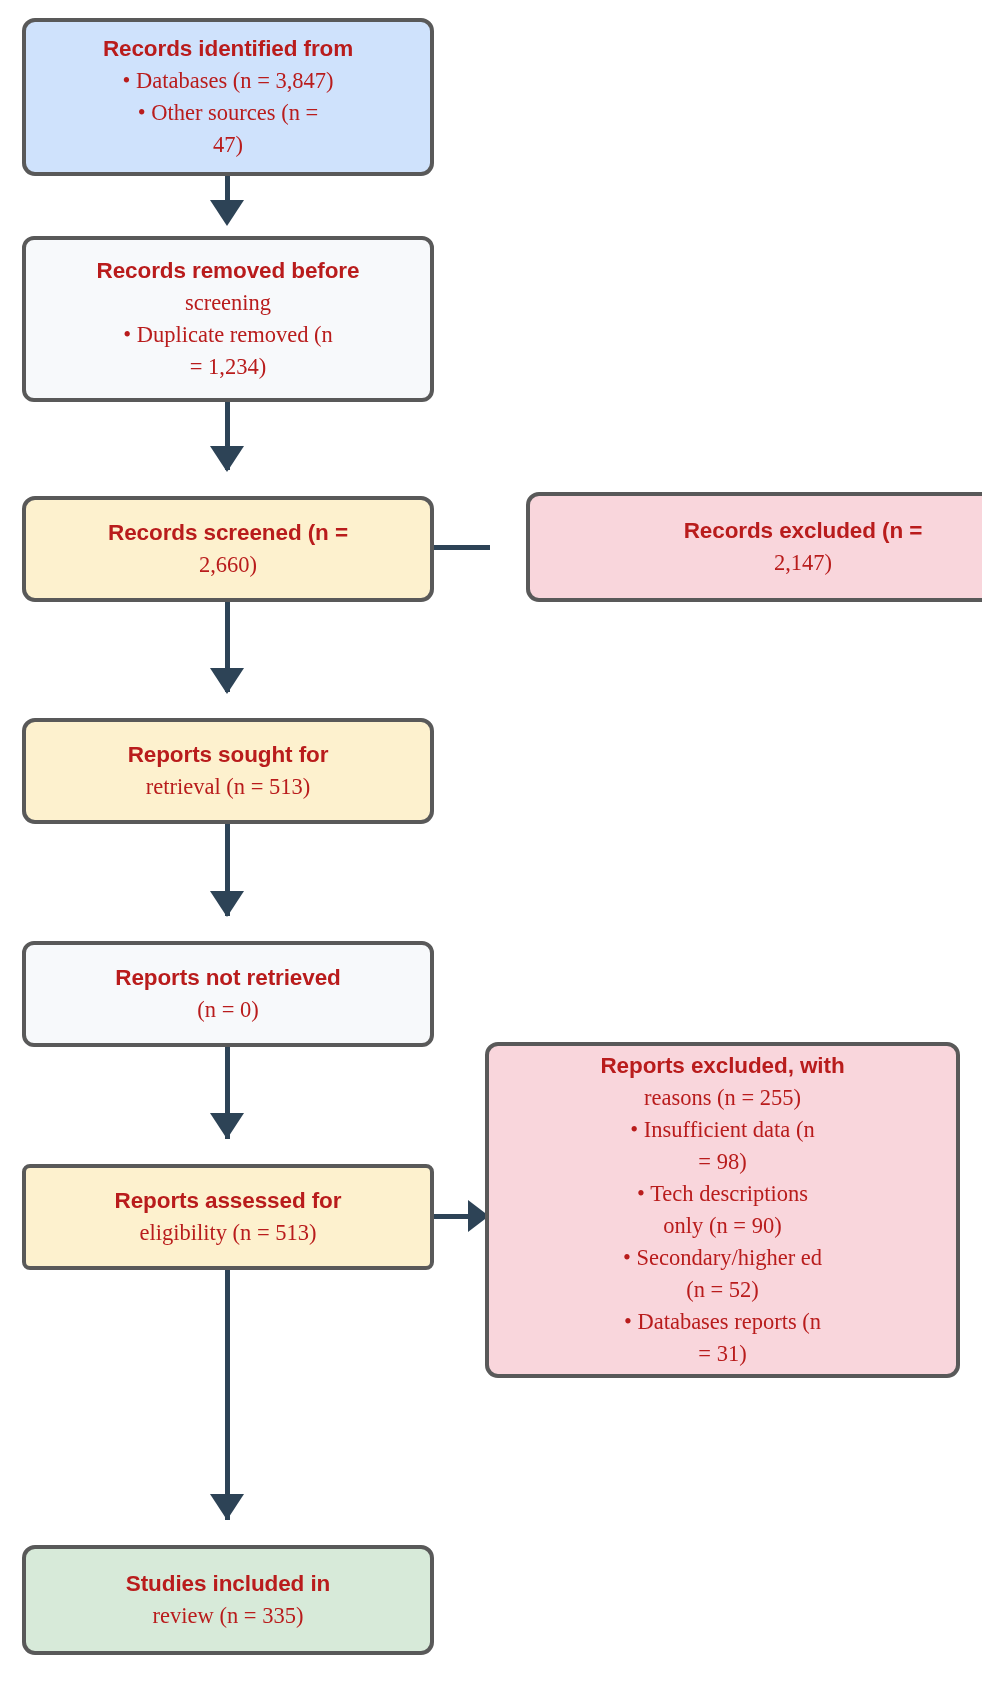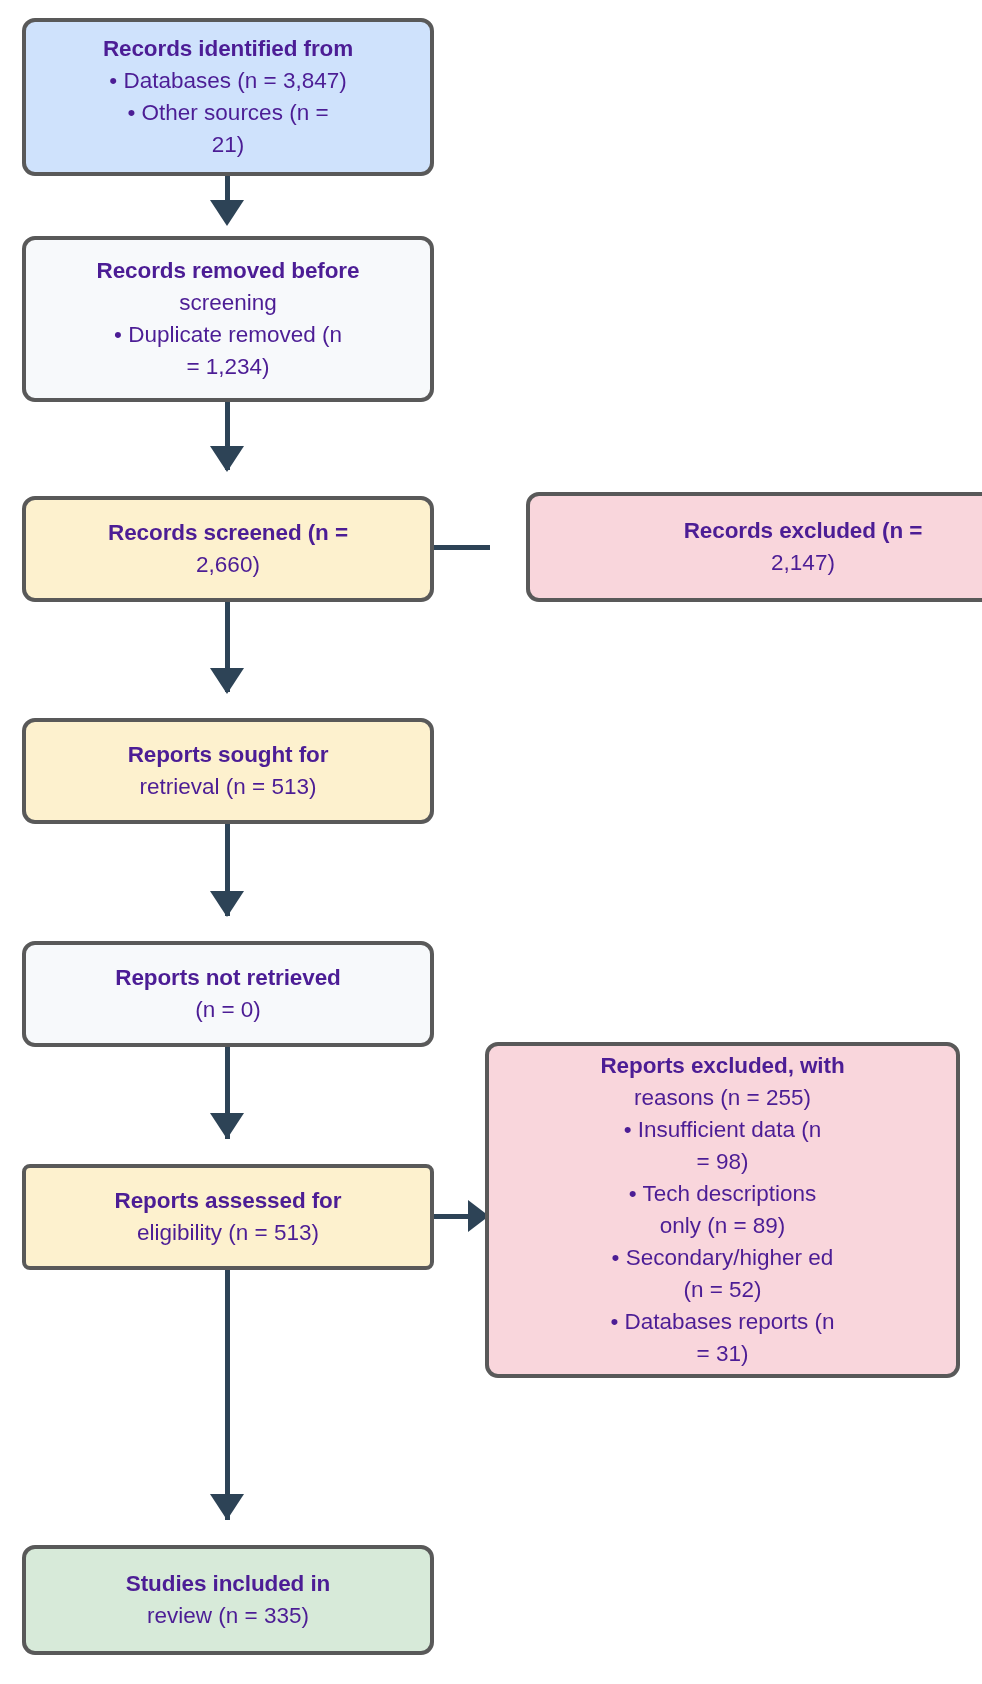--- a/index.html
+++ b/index.html
@@ -24,35 +24,36 @@
   .node {
     position: absolute;
     box-sizing: border-box;
     border: 4px solid #595959;
     border-radius: 13px;
     display: flex;
     flex-direction: column;
     align-items: center;
     justify-content: center;
     text-align: center;
-    color: #4c1d95;
+    color: #b91c1c;
     font-size: 22.5px;
     line-height: 32px;
     padding: 6px 14px;
   }
   .node .ttl {
     font-weight: bold;
     letter-spacing: -0.1px;
   }
   .node .ln {
     font-weight: normal;
+    font-family: Liberation Serif, serif;
   }
 
   .fill-blue   { background: #cfe2fc; }
-  .fill-white  { background: #f7f9fb; }
+  .fill-white  { background: #f7f9fb; border-radius: 12px; }
   .fill-cream  { background: #fdf1ce; }
   .fill-pink   { background: #f9d6dc; }
   .fill-green  { background: #d7ead9; }
 
   
   #n-identified   { left: 22px;  top: 18px;   width: 412px; height: 158px; }
   #n-removed      { left: 22px;  top: 236px;  width: 412px; height: 166px; }
   #n-screened     { left: 22px;  top: 496px;  width: 412px; height: 106px; }
   #n-rec-excluded { left: 488px; top: 492px;  width: 554px; height: 110px; margin-left: 38px; }
   #n-sought       { left: 22px;  top: 718px;  width: 412px; height: 106px; }
@@ -121,21 +122,21 @@
 </style>
 </head>
 <body>
 
 <div id="canvas">
 
   <div class="node fill-blue" id="n-identified">
     <div class="ttl">Records identified from</div>
     <div class="ln">• Databases (n = 3,847)</div>
     <div class="ln">• Other sources (n =</div>
-    <div class="ln">21)</div>
+    <div class="ln">47)</div>
   </div>
 
   <div class="vline" id="c1-line"></div>
   <div class="vhead" id="c1-head"></div>
 
   <div class="node fill-white" id="n-removed">
     <div class="ttl">Records removed before</div>
     <div class="ln">screening</div>
     <div class="ln">• Duplicate removed (n</div>
     <div class="ln">= 1,234)</div>
@@ -182,21 +183,21 @@
 
   <div id="h2-line"></div>
   <div id="h2-head"></div>
 
   <div class="node fill-pink" id="n-rep-excluded">
     <div class="ttl">Reports excluded, with</div>
     <div class="ln">reasons (n = 255)</div>
     <div class="ln">• Insufficient data (n</div>
     <div class="ln">= 98)</div>
     <div class="ln">• Tech descriptions</div>
-    <div class="ln">only (n = 89)</div>
+    <div class="ln">only (n = 90)</div>
     <div class="ln">• Secondary/higher ed</div>
     <div class="ln">(n = 52)</div>
     <div class="ln">• Databases reports (n</div>
     <div class="ln">= 31)</div>
   </div>
 
   <div class="vline" id="c6-line"></div>
   <div class="vhead" id="c6-head"></div>
 
   <div class="node fill-green" id="n-included">

